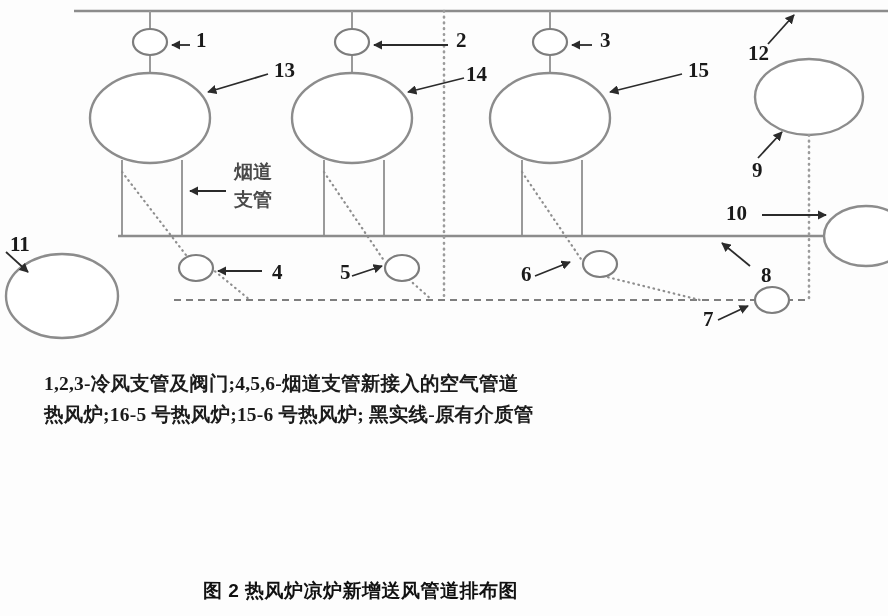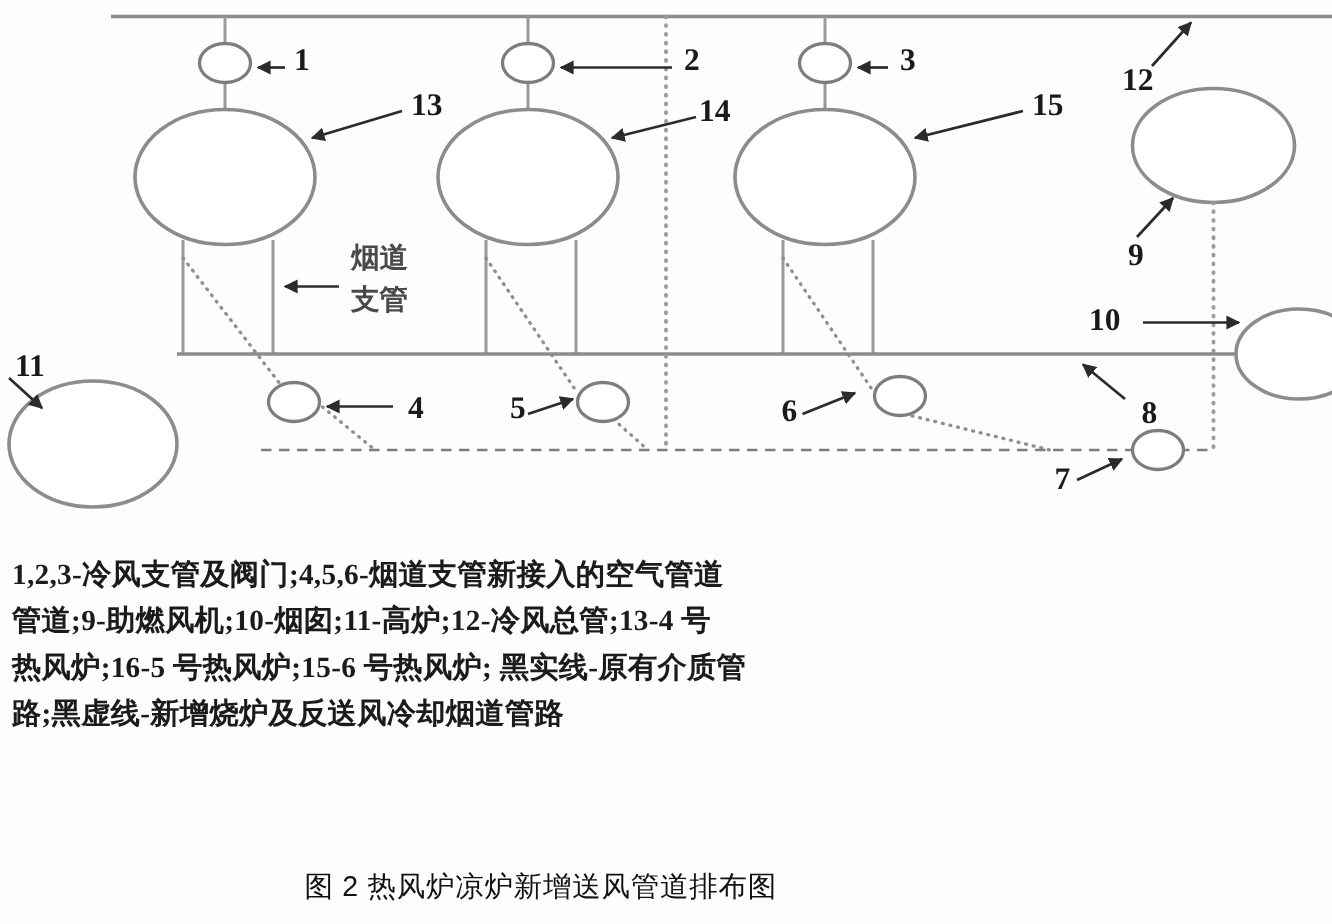--- a/index.html
+++ b/index.html
@@ -35,30 +35,31 @@
     font-family: "Liberation Serif", "DejaVu Serif", serif;
     font-size: 19.5px;
     font-weight: bold;
     line-height: 31px;
     color: #1b1b1b;
     letter-spacing: 0.2px;
     text-align: justify;
   }
   .legend-line {
     white-space: nowrap;
+    margin-left: 36px;
   }
   .fig-caption {
     position: absolute;
     left: 0;
     top: 578px;
     width: 721px;
     text-align: center;
     font-family: "Liberation Sans", "DejaVu Sans", sans-serif;
     font-size: 19px;
-    font-weight: normal;
+    font-weight: bold;
     color: #111111;
     letter-spacing: 0.5px;
   }
   
   .solid-pipe {
     stroke: #8c8c8c;
     stroke-width: 2.4;
     fill: none;
   }
   .solid-pipe-thin {
@@ -228,20 +229,18 @@
       <text class="num-label" x="688" y="72" text-anchor="start" dominant-baseline="middle">15</text>
 
       <text class="cn-label" x="234" y="178" text-anchor="start">烟道</text>
       <text class="cn-label" x="234" y="206" text-anchor="start">支管</text>
 
     </svg>
   </div>
 
   <div class="legend-block">
     <div class="legend-line">1,2,3-冷风支管及阀门;4,5,6-烟道支管新接入的空气管道</div>
-    <div class="legend-line">管道;9-助燃风机;10-烟囱;11-高炉;12-冷风总管;13-4 号</div>
     <div class="legend-line">热风炉;16-5 号热风炉;15-6 号热风炉; 黑实线-原有介质管</div>
-    <div class="legend-line">路;黑虚线-新增烧炉及反送风冷却烟道管路</div>
   </div>
 
   <div class="fig-caption">图 2  热风炉凉炉新增送风管道排布图</div>
 
 </div>
 
 </body></html>

